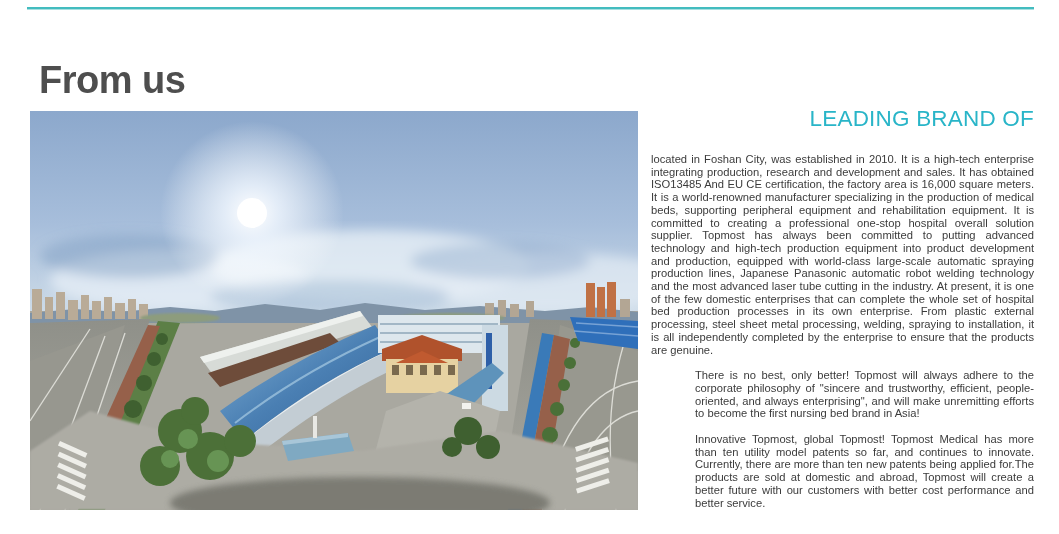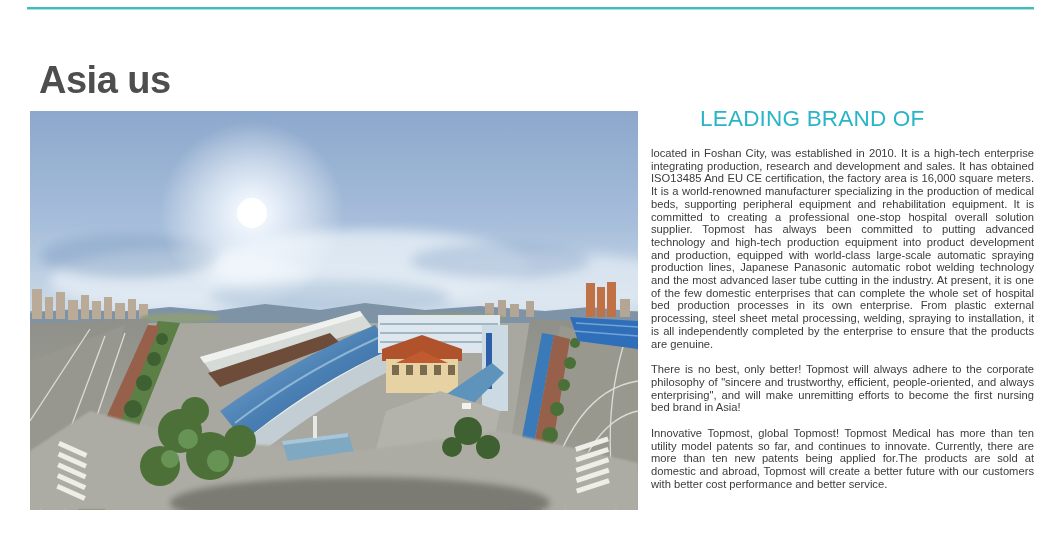--- a/index.html
+++ b/index.html
@@ -17,37 +17,37 @@
   }
   .photo{
     position:absolute;left:30px;top:111px;width:608px;height:399px;overflow:hidden;
   }
   .photo svg{display:block;width:100%;height:100%;}
   .content{
     position:absolute;left:651px;top:106px;width:383px;
   }
   .lead-heading{
     color:#29b5c8;font-size:22.5px;line-height:25px;font-weight:400;
-    padding-left:49px;letter-spacing:0.2px;white-space:nowrap;
+    padding-left:49px;letter-spacing:0.2px;white-space:nowrap;text-align:right;
   }
   .body-copy p{
     margin:0;padding:0;color:#3b3b3b;font-size:11.2px;line-height:12.7px;
     text-align:justify;
   }
-  .body-copy p.first{margin-top:16px;}
-  .body-copy p + p{margin-top:13px;}
+  .body-copy p.first{margin-top:22px;}
+  .body-copy p + p{margin-top:13px;margin-left:44px;}
 </style>
 </head>
 <body>
 
 <div id="canvas">
 
   <div class="divider"></div>
 
-  <h1 class="page-title">Asia us</h1>
+  <h1 class="page-title">From us</h1>
 
   <div class="photo">
     <svg viewBox="0 0 608 399" preserveAspectRatio="none">
       <defs>
         <linearGradient id="sky" x1="0" y1="0" x2="0" y2="1">
           <stop offset="0" stop-color="#8ca8cc"></stop>
           <stop offset="0.55" stop-color="#a7bedb"></stop>
           <stop offset="1" stop-color="#cfdde9"></stop>
         </linearGradient>
         <radialGradient id="sun" cx="0.5" cy="0.5" r="0.5">

